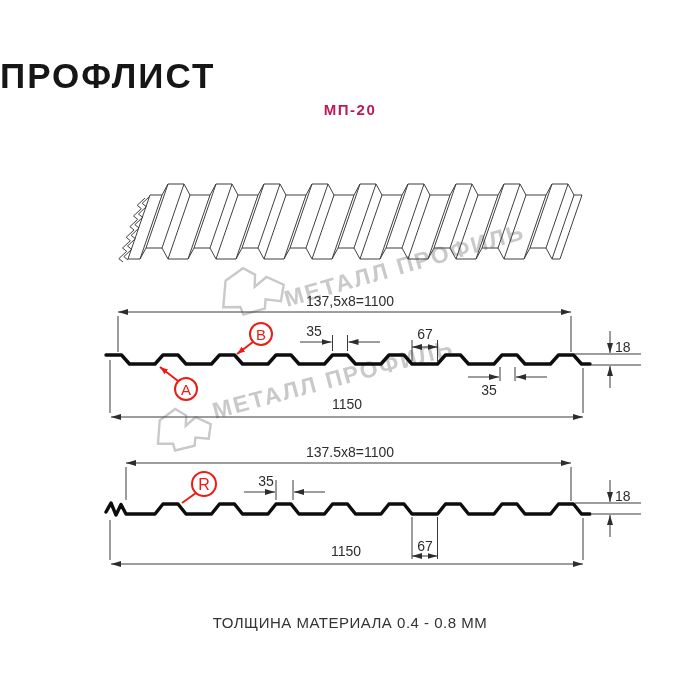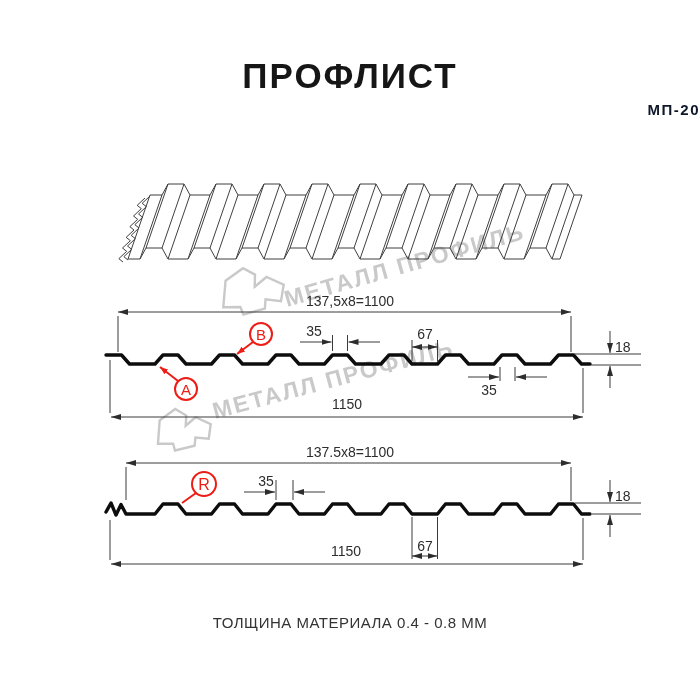--- a/index.html
+++ b/index.html
@@ -1,21 +1,21 @@
 <!DOCTYPE html>
 <html><head>
 <meta charset="utf-8">
 <style>
   html,body{margin:0;padding:0;background:#fff;}
   .canvas{position:relative;width:700px;height:700px;background:#ffffff;overflow:hidden;
           font-family:"Liberation Sans", sans-serif;}
-  .title{position:absolute;left:0;top:56px;width:700px;text-align:center;
+  .title{position:absolute;left:0;top:56px;width:700px;text-align:left;
          font-size:35px;font-weight:800;letter-spacing:2px;color:#161616;}
-  .subtitle{position:absolute;left:0;top:101px;width:700px;text-align:right;
-         font-size:15px;font-weight:700;letter-spacing:1.5px;color:#0f172a;}
+  .subtitle{position:absolute;left:0;top:101px;width:700px;text-align:center;
+         font-size:15px;font-weight:700;letter-spacing:1.5px;color:#be185d;}
   .footer{position:absolute;left:0;top:614px;width:700px;text-align:center;
          font-size:15px;font-weight:400;letter-spacing:0.5px;color:#333;}
   svg{position:absolute;left:0;top:0;}
   svg text{font-family:"Liberation Sans", sans-serif;}
   .dimtxt{font-size:14px;fill:#2d2d2d;}
   .thin{stroke:#3a3a3a;stroke-width:1;fill:none;}
   .thick{stroke:#0d0d0d;stroke-width:3.4;fill:none;stroke-linejoin:round;stroke-linecap:round;}
   .red{stroke:#ed1c16;fill:none;stroke-width:2;}
   .redtxt{fill:#ed1c16;font-size:15px;}
   .wmtxt{font-size:23px;font-weight:700;letter-spacing:2px;fill:#c9c9c9;}

